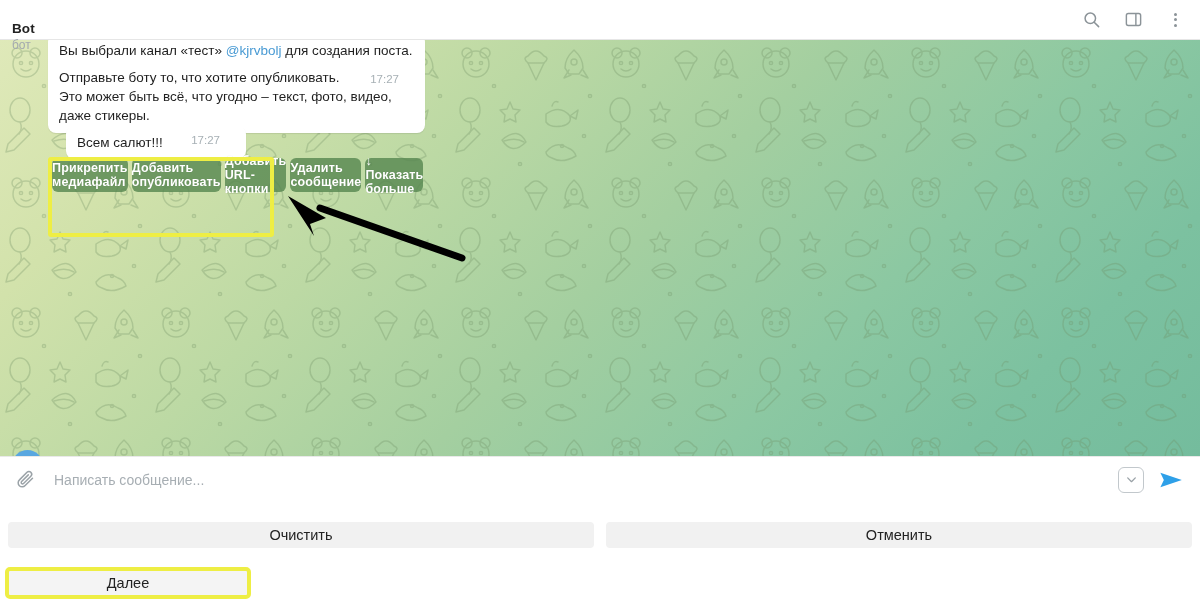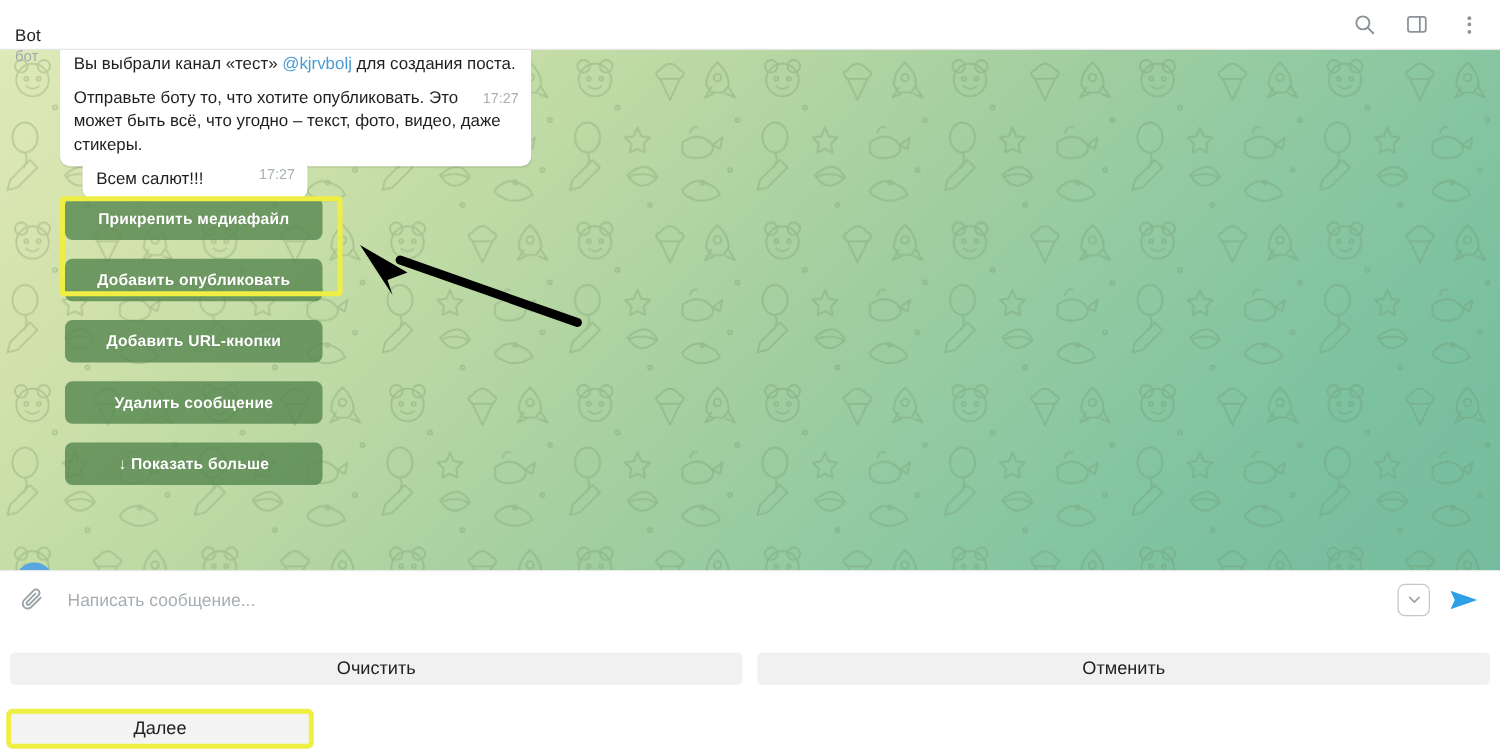--- a/index.html
+++ b/index.html
@@ -23,21 +23,21 @@
     min-height: 40px;
     background: #ffffff;
     border-bottom: 1px solid #e6e6e6;
     display: flex;
     align-items: center;
     padding: 0 14px 0 12px;
     z-index: 12;
   }
   .header-titles { display: flex; flex-direction: column; justify-content: center; line-height: 1.1; }
   .header-title {
-    font-size: 13.5px; font-weight: normal; color: #222; letter-spacing: .1px; margin-top: 36px;
+    font-size: 13.5px; font-weight: bold; color: #222; letter-spacing: .1px; margin-top: 36px;
   }
   .header-sub { font-size: 12px; color: #a2a9ae; margin-top: 2px; }
   .header-spacer { flex: 1; }
   .header-actions { display: flex; align-items: center; gap: 20px; }
   .hicon { width: 22px; height: 22px; display: flex; align-items: center; justify-content: center; color: #8b9398; }
   .dots { display: flex; flex-direction: column; align-items: center; justify-content: center; gap: 2.5px; height: 20px;}
   .dots i { display: block; width: 3px; height: 3px; border-radius: 50%; background: #8b9398; }
 
   
   .chat {
@@ -74,21 +74,21 @@
     padding: 7px 10px 7px 11px;
     font-size: 13.5px;
     color: #1f1f1f;
     line-height: 1.42;
     position: relative;
   }
   .bubble .time {
     font-size: 11.5px;
     color: #a7b0b5;
     float: right;
-    margin: 6px 0 0 10px;
+    margin: 6px 16px 0 10px;
     line-height: 1;
   }
   .bubble .link { color: #4a9bd4; }
 
   #bubble-intro {
     left: 48px; top: -6px; width: 377px;
   }
   #bubble-intro .l1 { white-space: nowrap; overflow: hidden; }
 
   #bubble-salute {
@@ -96,21 +96,21 @@
     padding: 6px 9px 6px 11px;
   }
   #bubble-salute .txt { font-size: 13.5px; }
   #bubble-salute .time { float: right; margin-top: 2px; }
 
   
   .kb {
     position: absolute;
     left: 52px; top: 118px;
     width: 206px;
-    display: flex; flex-direction: column; gap: 15px;
+    display: flex; flex-direction: row; gap: 4px;
   }
   .kb-btn {
     height: 34px;
     background: rgba(85,134,79,.80);
     border-radius: 6px;
     color: #ffffff;
     font-size: 12.5px;
     font-weight: bold;
     display: flex; align-items: center; justify-content: center;
     text-shadow: 0 0 1px rgba(0,0,0,.12);

